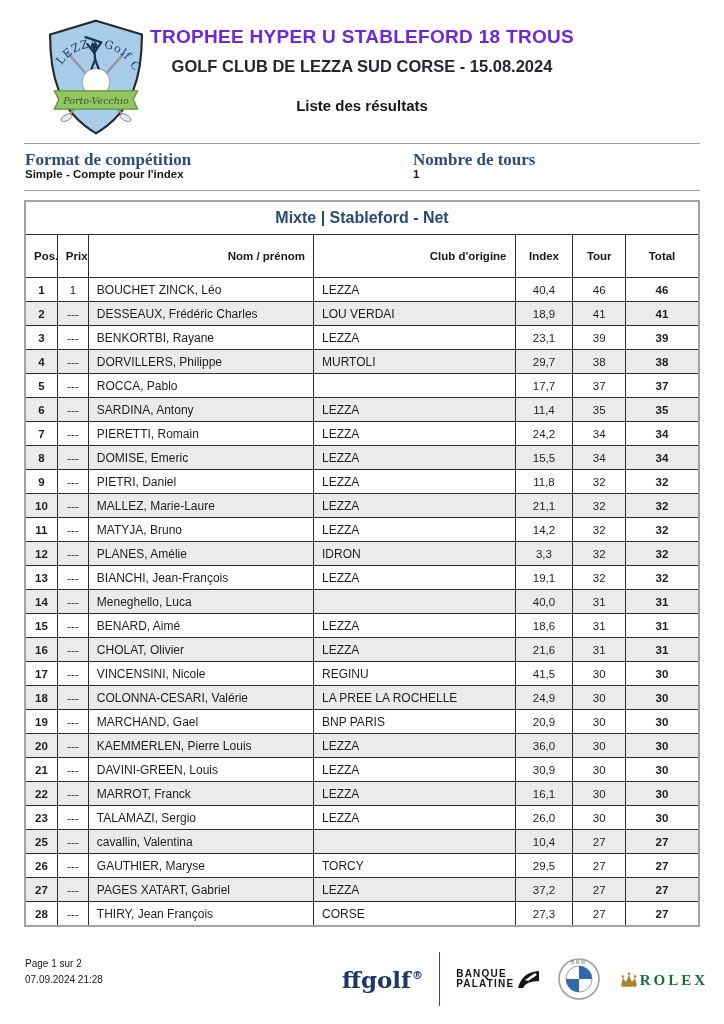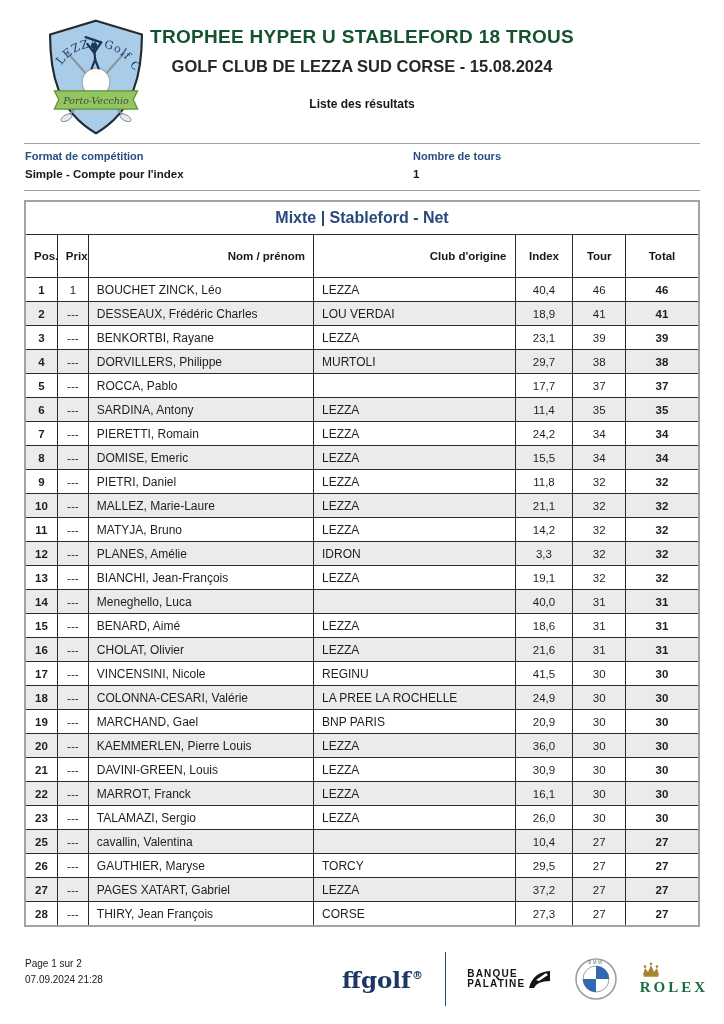--- a/index.html
+++ b/index.html
@@ -2,29 +2,29 @@
 <html><head>
 <meta charset="utf-8">
 <style>
   html,body{margin:0;padding:0;background:#888;}
   .page{position:relative;width:724px;height:1024px;margin:0 auto;background:#ffffff;
         font-family:"Liberation Sans",sans-serif;color:#1a1a1a;overflow:hidden;}
 
   
   .club-logo{position:absolute;left:44px;top:16px;width:104px;height:122px;}
   .header-titles{position:absolute;top:26px;left:0;width:100%;text-align:center;}
-  .title-main{font-size:19px;font-weight:bold;color:#14532d;letter-spacing:.3px;}
+  .title-main{font-size:19px;font-weight:bold;color:#6d28d9;letter-spacing:.3px;}
   .title-sub{margin-top:9px;font-size:16.5px;font-weight:bold;color:#23262b;}
-  .title-list{margin-top:21px;font-size:12px;font-weight:bold;color:#15171b;}
+  .title-list{margin-top:21px;font-size:15px;font-weight:bold;color:#15171b;}
 
   .rule{position:absolute;left:24px;width:676px;height:0;border-top:1px solid #9aa0a6;}
   .rule-1{top:143px;}
   .rule-2{top:190px;}
 
-  .meta-label{position:absolute;font-size:11px;font-weight:bold;color:#2a4d80;}
+  .meta-label{position:absolute;font-size:17px;font-weight:bold;color:#2a4d80;font-family:Liberation Serif, serif;}
   .meta-value{position:absolute;font-size:11.5px;font-weight:bold;color:#16181c;}
   .meta-format-label{left:25px;top:150px;}
   .meta-format-value{left:25px;top:168px;}
   .meta-rounds-label{left:413px;top:150px;}
   .meta-rounds-value{left:413px;top:168px;}
 
   
   .results-table{position:absolute;left:24px;top:200px;width:676px;
                  border-collapse:collapse;border:2px solid #a3a3a3;table-layout:fixed;}
   .results-table td,.results-table th{border:1px solid #2b2b2b;overflow:hidden;white-space:nowrap;}
@@ -43,21 +43,21 @@
              color:#16181c;line-height:16px;}
   .sponsors{position:absolute;left:342px;top:946px;width:366px;height:66px;
             display:flex;align-items:center;justify-content:space-between;}
   .ffgolf-wordmark{font-family:"DejaVu Serif","Liberation Serif",serif;font-size:23px;
                    font-weight:600;color:#1d3666;}
   .ffgolf-mark{font-size:11px;vertical-align:9px;margin-left:1px;}
   .sponsor-divider{width:1px;height:54px;background:#2a4d80;}
   .palatine{display:flex;align-items:center;gap:1px;}
   .palatine-text{font-size:10px;font-weight:800;letter-spacing:1.2px;line-height:10.5px;
                  color:#141414;text-align:left;}
-  .rolex{display:flex;flex-direction:column;align-items:flex-start;}
+  .rolex{display:flex;flex-direction:row;align-items:center;}
   .rolex-word{font-family:"Liberation Serif","DejaVu Serif",serif;font-size:15px;font-weight:bold;
               letter-spacing:3px;color:#1c6b44;margin-top:2px;}
 </style>
 </head>
 <body>
 
 <div class="page">
 
   <svg class="club-logo" viewBox="0 0 120 140">
     <path d="M60 5 L113 21 C113 64 105 109 60 135 C15 109 7 64 7 21 Z" fill="#a9cde9" stroke="#26292e" stroke-width="2.5"></path>

